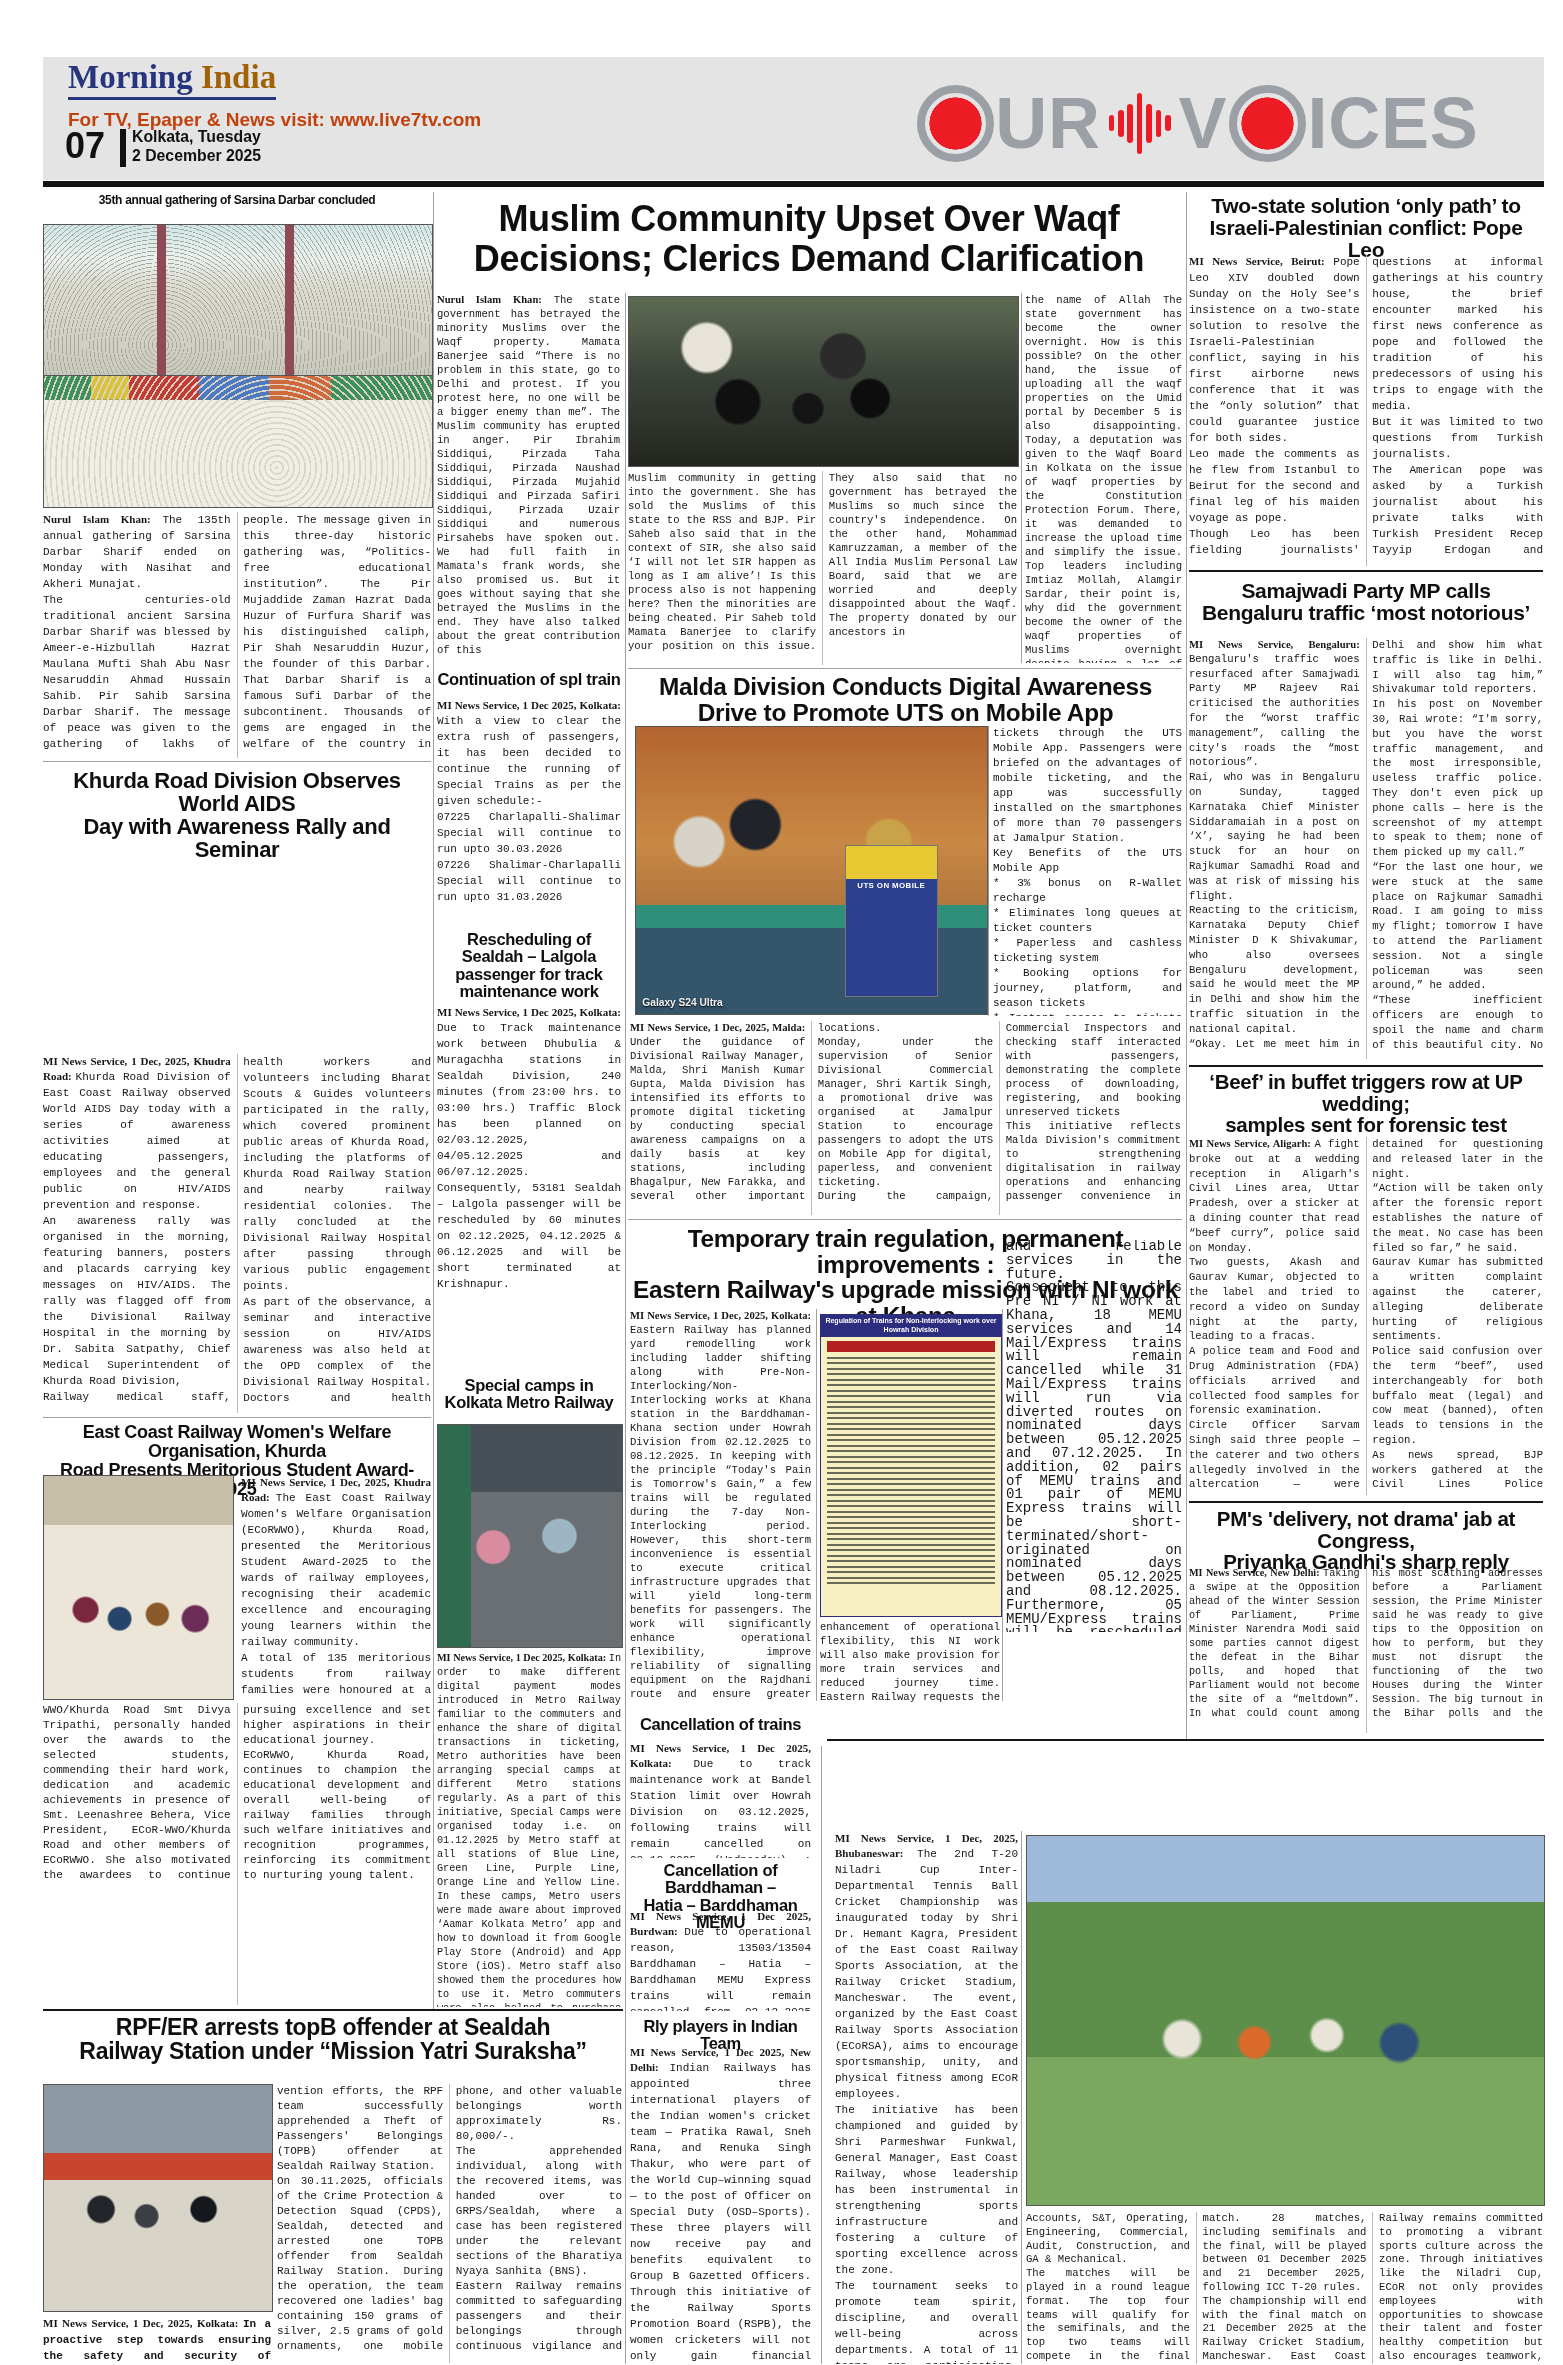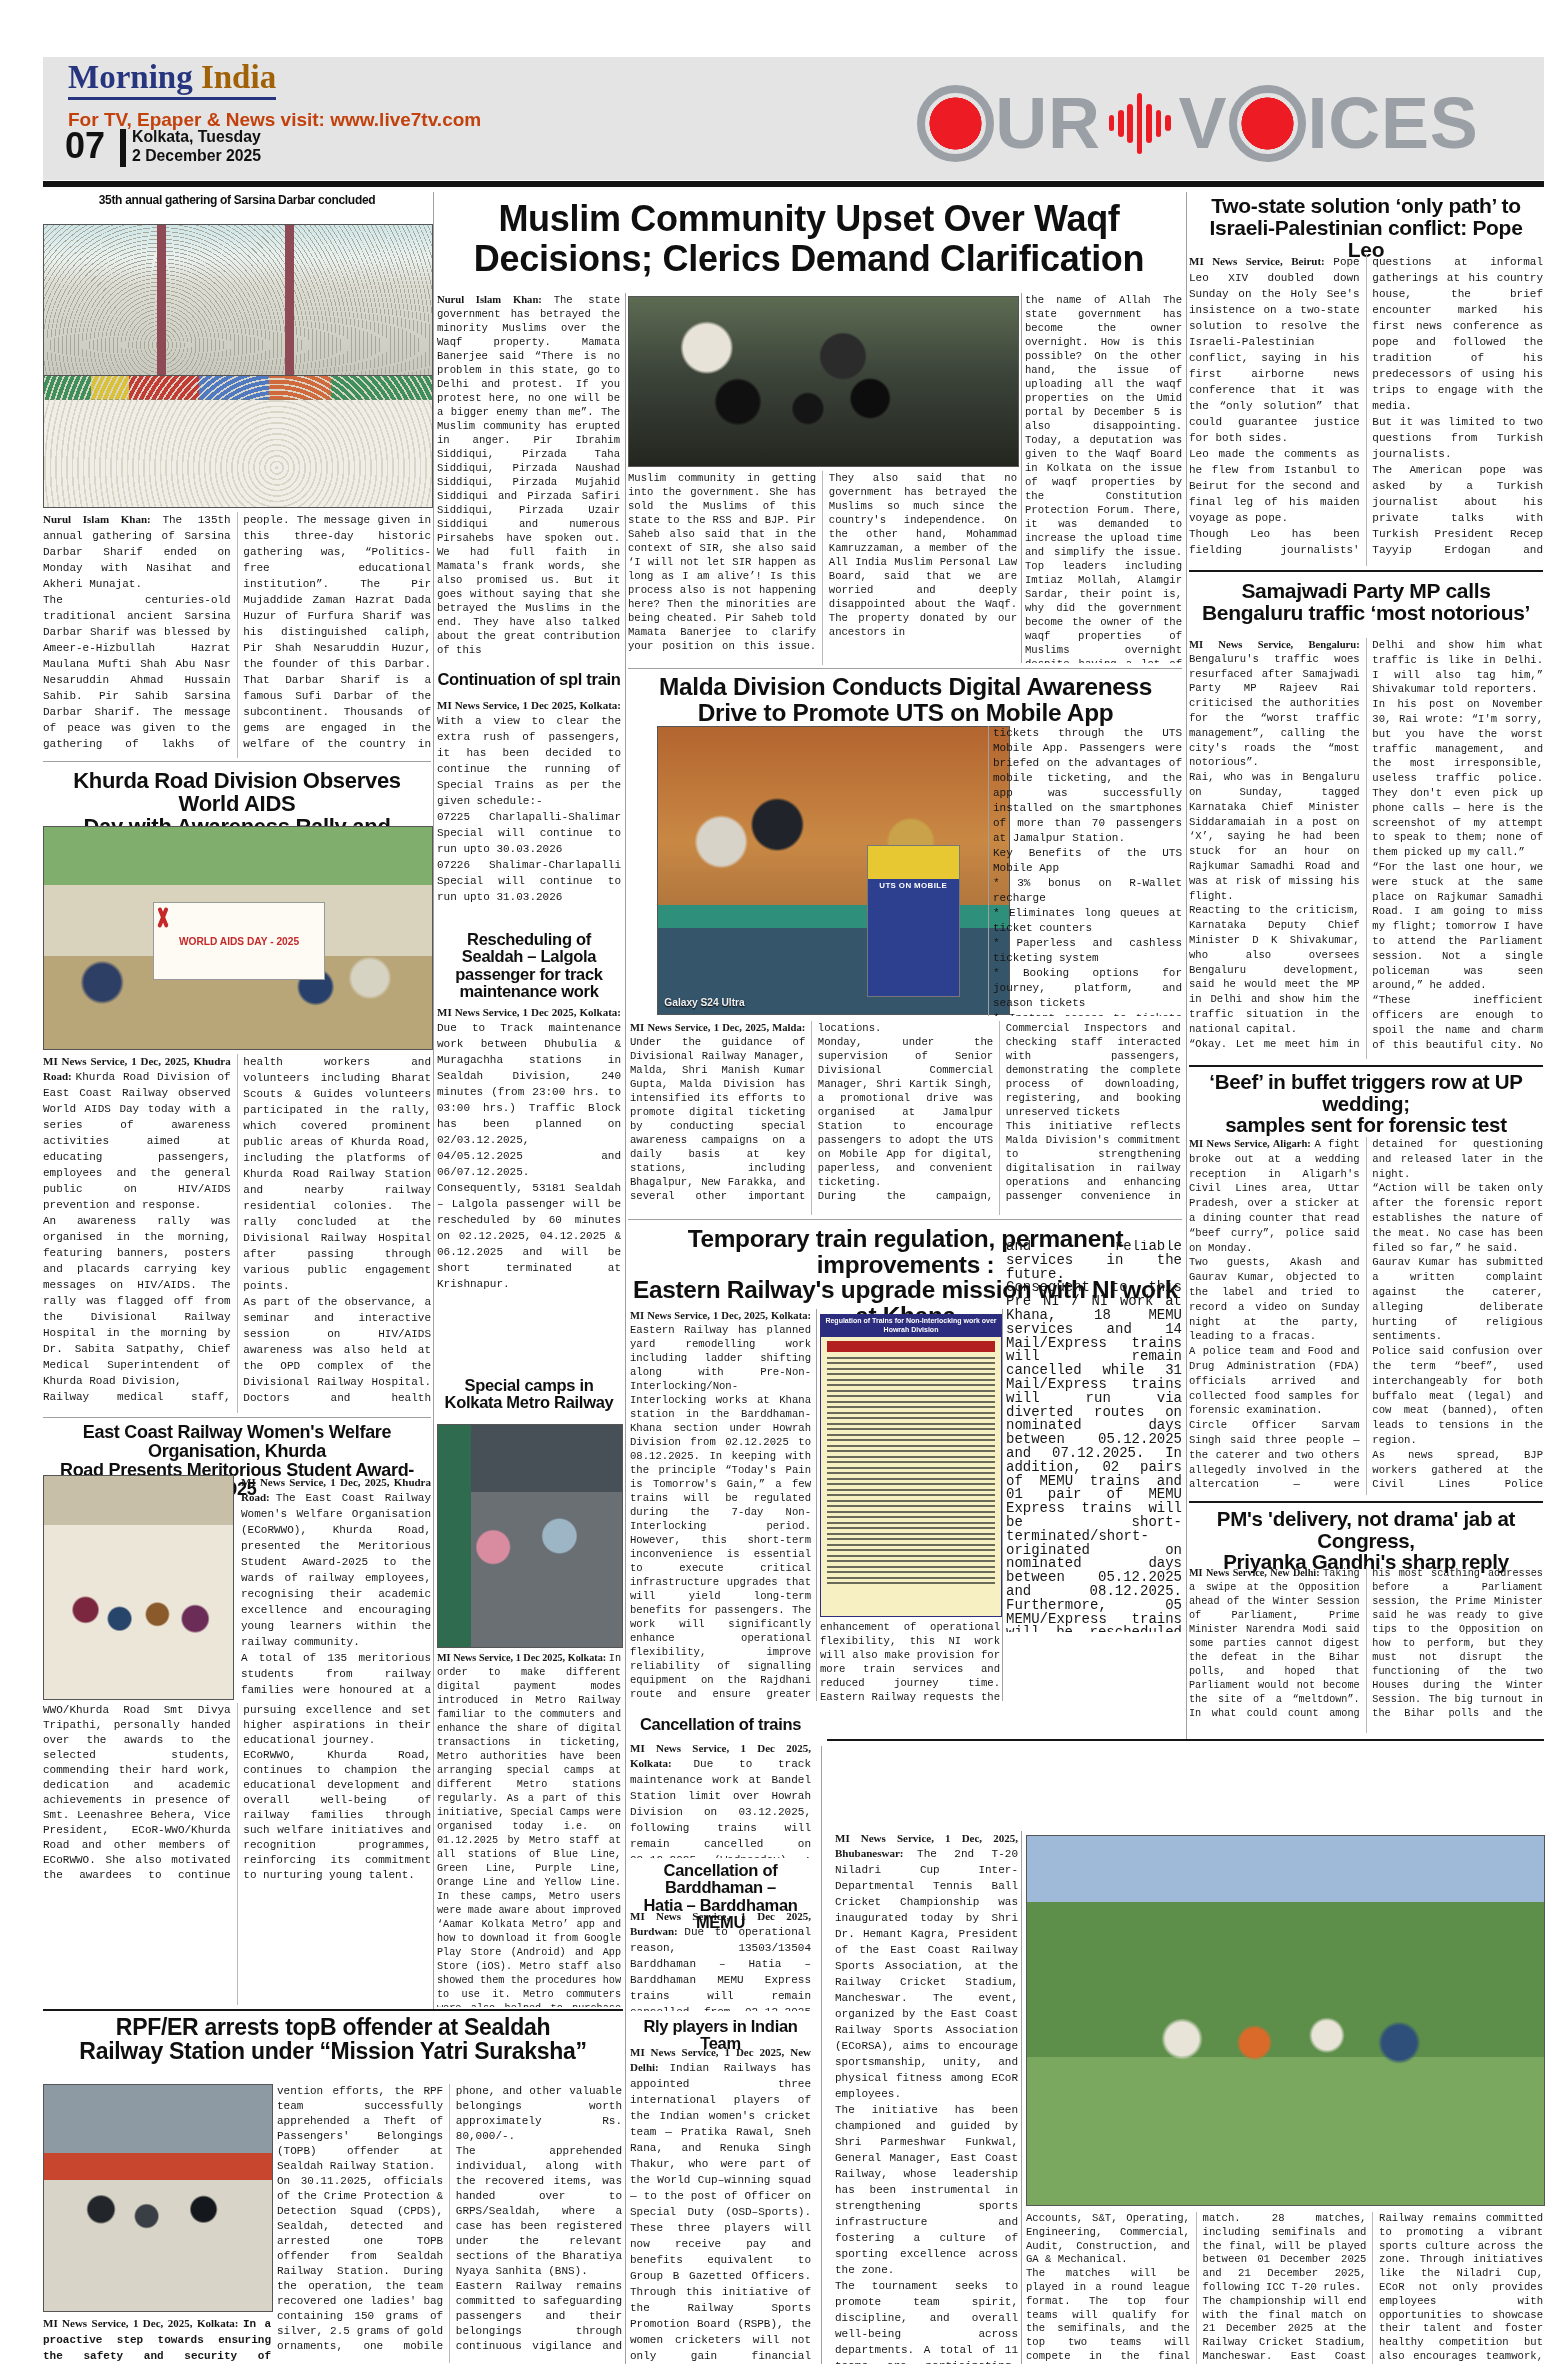--- a/index.html
+++ b/index.html
@@ -70,21 +70,21 @@
   .ph-metro{background:
      radial-gradient(circle at 30% 55%, #d98ca0 0 9%, transparent 10%),
      radial-gradient(circle at 66% 50%, #9db6c6 0 10%, transparent 11%),
      linear-gradient(90deg,#2f6b4f 0 18%, transparent 18%),
      linear-gradient(180deg,#474f57 0 30%,#6a6f74 30% 100%);}
   .ph-malda{background:
      linear-gradient(180deg, transparent 62%, #2e8f7a 62% 70%, #35556b 70% 100%),
      radial-gradient(circle at 18% 40%, #d8d3c8 0 7%, transparent 8%),
      radial-gradient(circle at 34% 34%, #20242a 0 8%, transparent 9%),
      radial-gradient(circle at 72% 40%, #caa24a 0 7%, transparent 8%),
-     linear-gradient(180deg,#b3652f 0%,#c98844 40%,#8a5a33 100%); margin-left: 22px;}
+     linear-gradient(180deg,#b3652f 0%,#c98844 40%,#8a5a33 100%);}
   .ph-rpf{background:
      radial-gradient(circle at 25% 55%, #22262b 0 6%, transparent 7%),
      radial-gradient(circle at 45% 58%, #3a3f45 0 6%, transparent 7%),
      radial-gradient(circle at 70% 55%, #14181c 0 6%, transparent 7%),
      linear-gradient(180deg,#8d9aa4 0 30%,#c9462e 30% 42%,#d9d4c8 42% 100%);}
   .ph-cricket{background:
      radial-gradient(circle at 30% 55%, #e8e4d8 0 4%, transparent 5%),
      radial-gradient(circle at 44% 56%, #d96a2a 0 4%, transparent 5%),
      radial-gradient(circle at 58% 54%, #e8e4d8 0 4%, transparent 5%),
      radial-gradient(circle at 72% 56%, #2d4f7a 0 4%, transparent 5%),
@@ -136,26 +136,20 @@
   <div class="abs" style="left:43px;top:181px;width:1501px;height:5.5px;background:#141414;"></div>
 
   <div class="abs hl" style="left:43px;top:194px;width:388px;font-size:12px;">35th annual gathering of Sarsina Darbar concluded</div>
   <div class="photo ph-crowd" style="left:43px;top:224px;width:388px;height:150px;"></div>
   <div class="photo ph-group" style="left:43px;top:375px;width:388px;height:131px;"></div>
   <div class="abs bd c2" style="left:43px;top:512px;width:388px;height:246px;"><b>Nurul Islam Khan:</b> <span class="flow">The 135th annual gathering of Sarsina Darbar Sharif ended on Monday with Nasihat and Akheri Munajat.
 The centuries-old traditional ancient Sarsina Darbar Sharif was blessed by Ameer-e-Hizbullah Hazrat Maulana Mufti Shah Abu Nasr Nesaruddin Ahmad Hussain Sahib. Pir Sahib Sarsina Darbar Sharif. The message of peace was given to the gathering of lakhs of people. The message given in this three-day historic gathering was, “Politics-free educational institution”. The Pir Mujaddide Zaman Hazrat Dada Huzur of Furfura Sharif was his distinguished caliph, Pir Shah Nesaruddin Huzur, the founder of this Darbar. That Darbar Sharif is a famous Sufi Darbar of the subcontinent. Thousands of gems are engaged in the welfare of the country in the educational institutions there, a pure Islamic institution. Many social activities are going on. Lakhs of devotees were in tears in that court. The mahfil was concluded by spreading the message of welfare and peace of the human civilization of the world.</span></div>
   <div class="hline" style="left:43px;top:761px;width:388px;"></div>
 
   <div class="abs hl" style="left:43px;top:769px;width:388px;font-size:22px;"><span>Khurda Road Division Observes World AIDS</span><br><span>Day with Awareness Rally and Seminar</span></div>
-  <div class="photo ph-aids" style="left:43px;top:826px;width:388px;height:222px;">
-    <div class="banner-white">
-        <span class="ribbon"></span>
-        <span>WORLD AIDS DAY - 2025</span>
-      </div>
-  </div>
   <div class="abs bd c2" style="left:43px;top:1054px;width:388px;height:359px;"><b>MI News Service, 1 Dec, 2025, Khudra Road:</b> <span class="flow">Khurda Road Division of East Coast Railway observed World AIDS Day today with a series of awareness activities aimed at educating passengers, employees and the general public on HIV/AIDS prevention and response.
 An awareness rally was organised in the morning, featuring banners, posters and placards carrying key messages on HIV/AIDS. The rally was flagged off from the Divisional Railway Hospital in the morning by Dr. Sabita Satpathy, Chief Medical Superintendent of Khurda Road Division,
 Railway medical staff, health workers and volunteers including Bharat Scouts &amp; Guides volunteers participated in the rally, which covered prominent public areas of Khurda Road, including the platforms of Khurda Road Railway Station and nearby railway residential colonies. The rally concluded at the Divisional Railway Hospital after passing through various public engagement points.
 As part of the observance, a seminar and interactive session on HIV/AIDS awareness was also held at the OPD complex of the Divisional Railway Hospital. Doctors and health professionals addressed key issues related to prevention, early detection, treatment and social stigma associated with HIV/AIDS.
 Khurda Road Division remains committed to promoting health awareness and preventive healthcare among passengers, employees and the local community through regular health campaigns and outreach initiatives.</span></div>
   <div class="hline" style="left:43px;top:1417px;width:388px;"></div>
 
   <div class="abs hl" style="left:43px;top:1423px;width:388px;font-size:18px;"><span>East Coast Railway Women's Welfare Organisation, Khurda</span><br><span>Road Presents Meritorious Student Award-2025</span></div>
   <div class="photo ph-women" style="left:43px;top:1475px;width:189px;height:223px;"></div>
   <div class="abs bd" style="left:241px;top:1475px;width:190px;height:223px;"><b>MI News Service, 1 Dec, 2025, Khudra Road:</b> <span class="flow">The East Coast Railway Women's Welfare Organisation (ECoRWWO), Khurda Road, presented the Meritorious Student Award-2025 to the wards of railway employees, recognising their academic excellence and encouraging young learners within the railway community.

